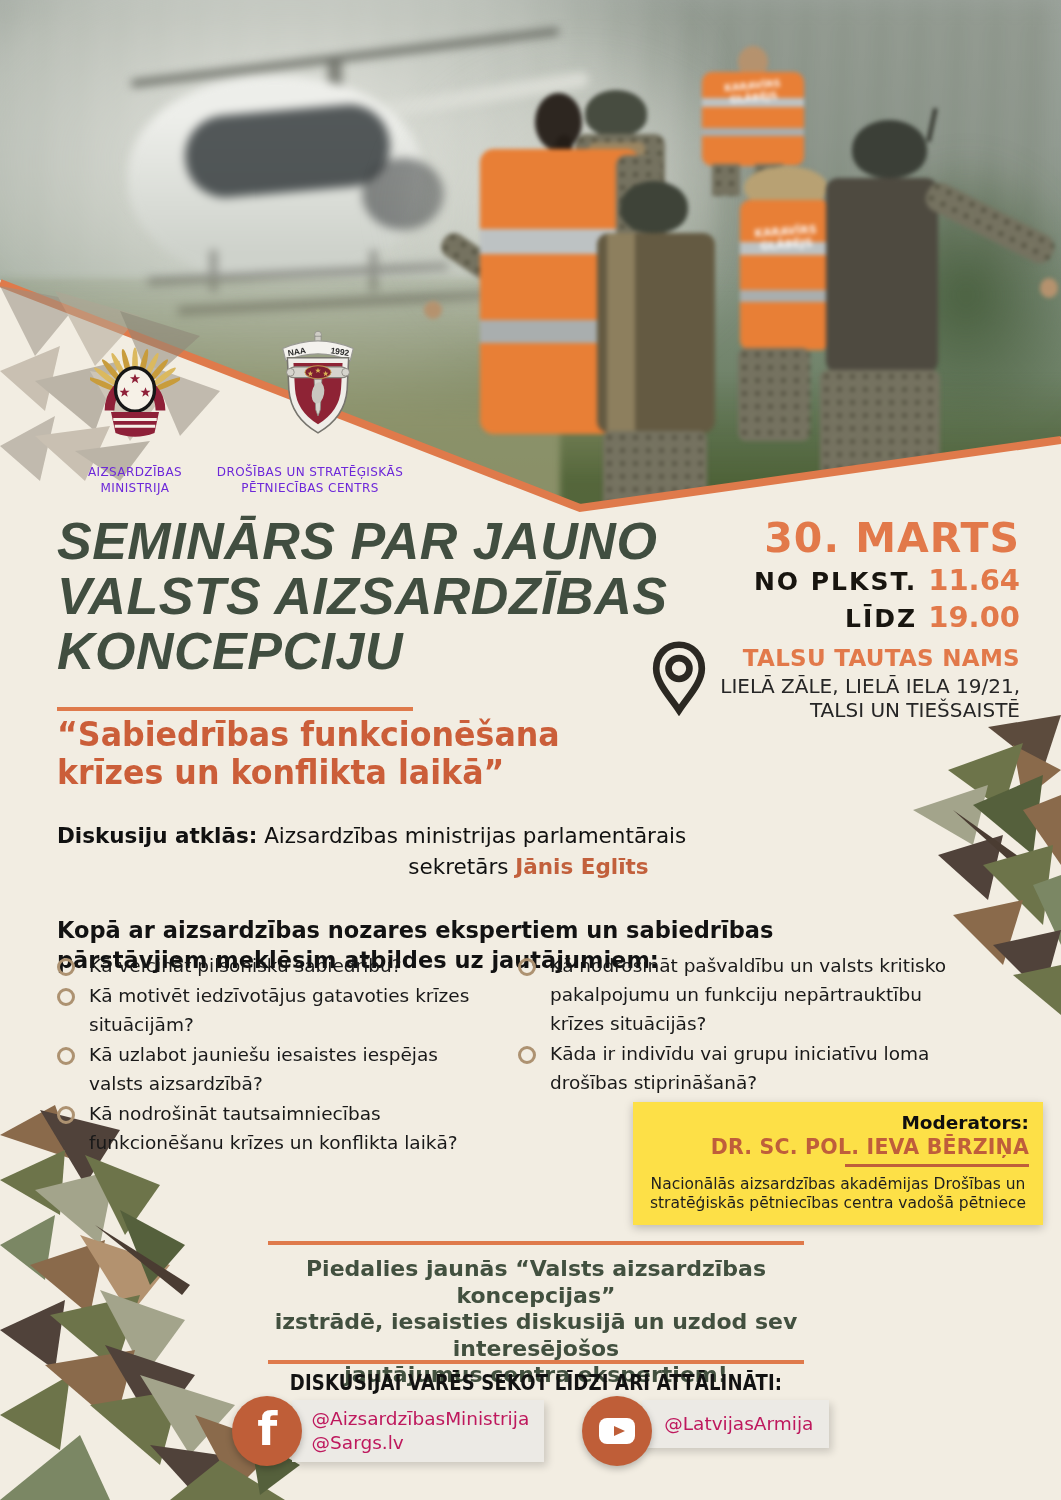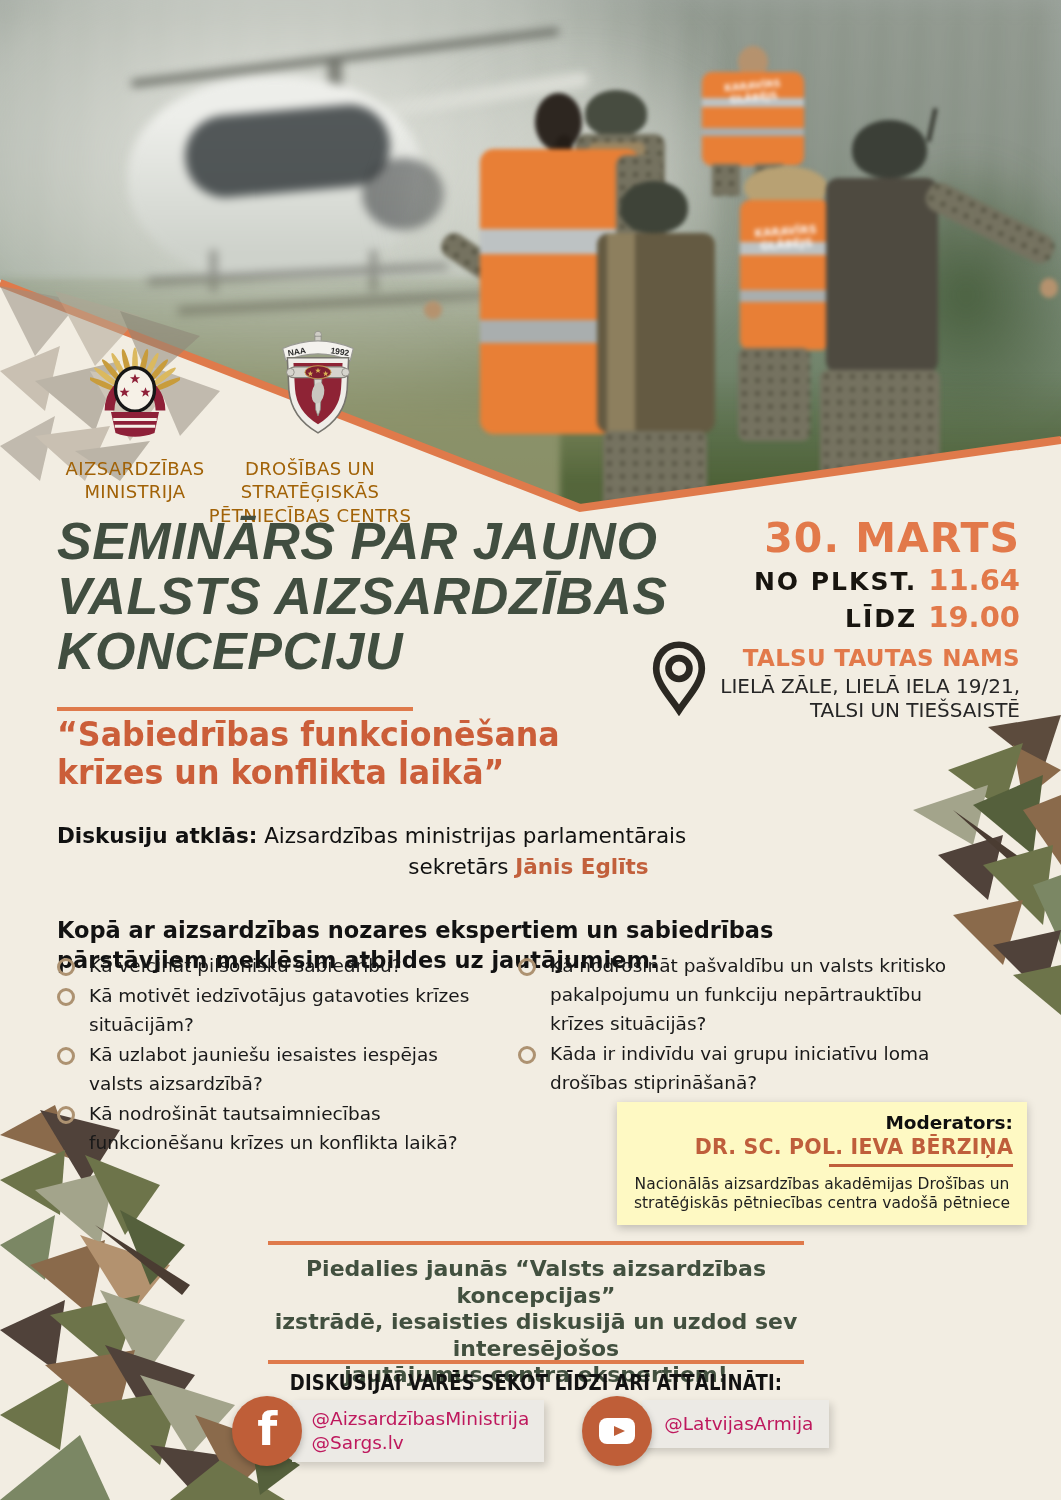--- a/index.html
+++ b/index.html
@@ -51,21 +51,21 @@
   .vest-tex{background:linear-gradient(180deg,#e87f36 0 28%,#bdc2c3 28% 37%,#e87f36 37% 60%,#a9aeae 60% 68%,#e87f36 68% 100%);}
   .vesttxt{position:absolute;color:rgba(255,255,255,.9);font-weight:bold;text-align:center;line-height:1.15;}
 
   
   .accent-svg{position:absolute;left:0;top:0;}
 
   
   .camo{position:absolute;}
 
   
-  .logo-label{position:absolute;text-align:center;font-size:18px;line-height:1.3;color:#a16207;letter-spacing:.4px;}
+  .logo-label{position:absolute;text-align:center;font-size:12px;line-height:1.3;color:#6d28d9;letter-spacing:.4px;margin-top:8px;}
 
   
   .title{position:absolute;left:57px;top:514px;font-family:"Liberation Sans",sans-serif;
     font-weight:bold;font-size:52px;line-height:55px;letter-spacing:.5px;color:#414e40;font-style:italic;}
   .title-rule{position:absolute;left:57px;top:707px;width:356px;height:4px;background:#df7a4b;}
   .subtitle{position:absolute;left:57px;top:716px;font-weight:bold;font-size:33px;line-height:38px;
     color:#cb5e39;transform:scaleX(.96);transform-origin:left top;}
 
   .event{position:absolute;right:41px;top:517px;text-align:right;font-family:"DejaVu Sans",sans-serif;}
   .event .date{font-weight:bold;font-size:41px;letter-spacing:1px;color:#e2794a;line-height:1.05;}
@@ -83,21 +83,21 @@
 
   .intro{position:absolute;left:57px;top:915px;font-weight:bold;font-size:22.5px;line-height:30px;color:#121212;}
 
   .q-col{position:absolute;top:951px;}
   .q-left{left:57px;width:430px;}
   .q-right{left:518px;width:460px;}
   .q-item{display:flex;align-items:flex-start;margin:0 0 1px 0;}
   .ring{flex:0 0 auto;width:12px;height:12px;border:3px solid #ad9271;border-radius:50%;margin:7px 14px 0 0;}
   .q-text{font-size:18.5px;line-height:29px;color:#191919;}
 
-  .mod-box{position:absolute;left:617px;top:1102px;width:382px;background:#fef9c3;
+  .mod-box{position:absolute;left:633px;top:1102px;width:382px;background:#fde047;
     padding:10px 14px 12px;box-shadow:0 3px 9px rgba(0,0,0,.22);}
   .mod-label{text-align:right;font-weight:bold;font-size:18.5px;color:#0f0f0f;}
   .mod-name{text-align:right;font-weight:bold;font-size:20.5px;color:#bf5e3b;margin-top:2px;letter-spacing:.2px;}
   .mod-rule{width:184px;height:3px;background:#bf5e3b;margin:5px 0 8px auto;}
   .mod-desc{text-align:center;font-size:15.5px;line-height:19px;color:#1f1f1f;}
 
   .cta-rule1{position:absolute;left:268px;top:1241px;width:536px;height:4px;background:#df7a4b;}
   .cta-rule2{position:absolute;left:268px;top:1360px;width:536px;height:4px;background:#df7a4b;}
   .cta{position:absolute;left:231px;top:1256px;width:610px;text-align:center;
     font-weight:bold;font-size:22px;line-height:26.5px;color:#42503f;}

